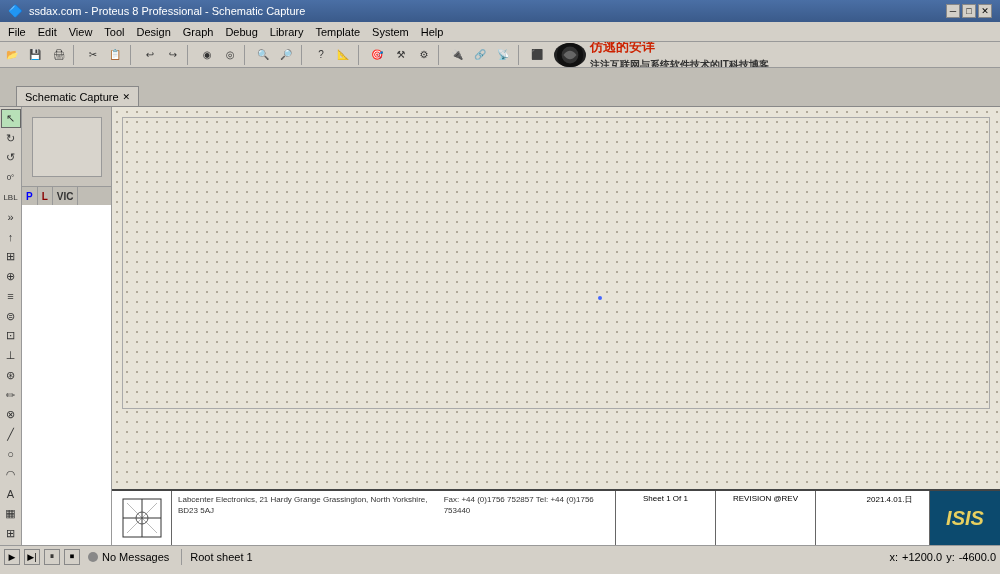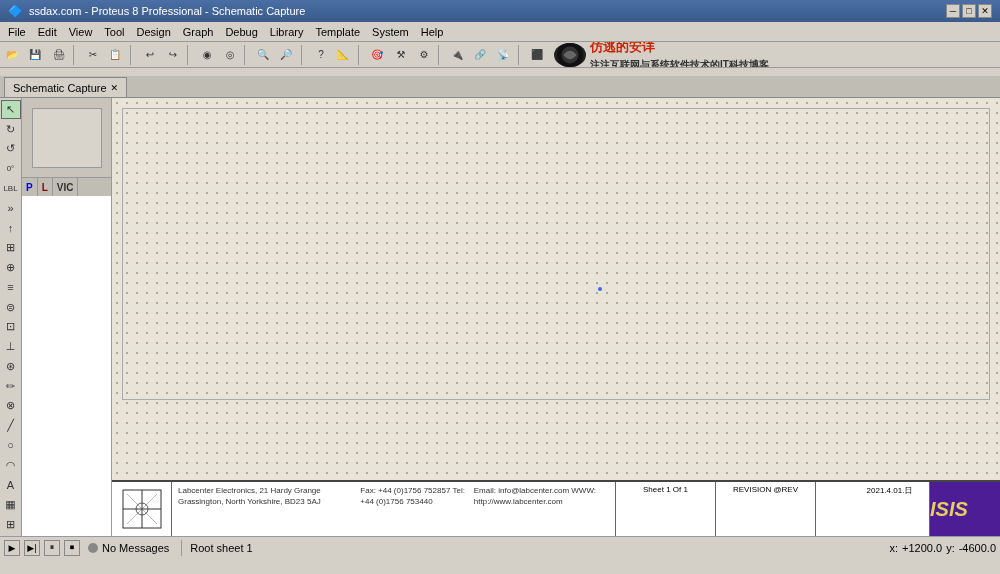--- a/index.html
+++ b/index.html
@@ -68,27 +68,26 @@
     #brand-logo {
       width: 32px; height: 24px; background: #222; border-radius: 50%; display: flex; align-items: center; justify-content: center;
       overflow: hidden;
     }
     #brand-text {
       font-size: 13px; font-weight: bold; color: #cc2200; font-family: 'SimHei', Arial;
     }
 
     
     #tab-bar {
-      height: 22px;
+      height: 39px;
       background: #c0bdb5;
       display: flex;
       align-items: flex-end;
       border-bottom: 1px solid #888;
-      padding: 0 4px;
-      margin-top: 8px;
+      padding: 0 16px;
     }
     .tab {
       height: 20px;
       background: #d4d0c8;
       border: 1px solid #888;
       border-bottom: none;
       padding: 2px 8px;
       display: flex; align-items: center; gap: 4px;
       cursor: pointer;
       font-size: 11px;
@@ -221,21 +220,21 @@
       display: flex; flex-direction: row; justify-content: center;
     }
     #tb-logo { width: 60px; display: flex; align-items: center; justify-content: center; }
     #tb-logo svg { width: 40px; height: 40px; }
     #tb-company { flex: 1; font-size: 8px; line-height: 1.4; color: #333; }
     #tb-project { flex: 1; display: flex; flex-direction: column; align-items: center; justify-content: center; }
     #tb-project-name { font-size: 14px; font-weight: bold; color: #cc0000; }
     #tb-sheet { width: 100px; font-size: 8px; }
     #tb-revision { width: 100px; font-size: 8px; }
     #tb-date { width: 80px; font-size: 8px; margin-left: 34px; }
-    #tb-isis-logo { width: 70px; background: #4c1d95; display: flex; align-items: center; }
+    #tb-isis-logo { width: 70px; background: #0c4a6e; display: flex; align-items: center; justify-content: center; }
     #tb-isis-logo span { color: #e8d060; font-size: 20px; font-weight: bold; font-style: italic; }
 
     
     #status-bar {
       height: 22px;
       background: #d4d0c8;
       border-top: 1px solid #999;
       display: flex;
       align-items: center;
       padding: 0 4px;
@@ -388,21 +387,20 @@
           <rect x="1" y="1" width="38" height="38" fill="none" stroke="#333" stroke-width="1"></rect>
           <line x1="1" y1="20" x2="39" y2="20" stroke="#333" stroke-width="1"></line>
           <line x1="20" y1="1" x2="20" y2="39" stroke="#333" stroke-width="1"></line>
           <path d="M5 5 L35 35 M5 35 L35 5" stroke="#555" stroke-width="1" opacity="0.4"></path>
           <circle cx="20" cy="20" r="6" fill="none" stroke="#555" stroke-width="1"></circle>
         </svg>
       </div>
       <div id="tb-company" class="tb-section">
         <div>Labcenter Electronics,  21 Hardy Grange    Grassington,  North Yorkshire,  BD23 5AJ</div>
         <div>Fax: +44 (0)1756 752857      Tel: +44 (0)1756 753440</div>
-        <div>Email:  info@labcenter.com       WWW:  http://www.labcenter.com</div>
       </div>
       <div id="tb-sheet" class="tb-section">
         <div>Sheet  1   Of  1</div>
       </div>
       <div id="tb-revision" class="tb-section">
         <div>REVISION  @REV</div>
       </div>
       <div id="tb-date" class="tb-section">
         <div>2021.4.01.日</div>
       </div>

